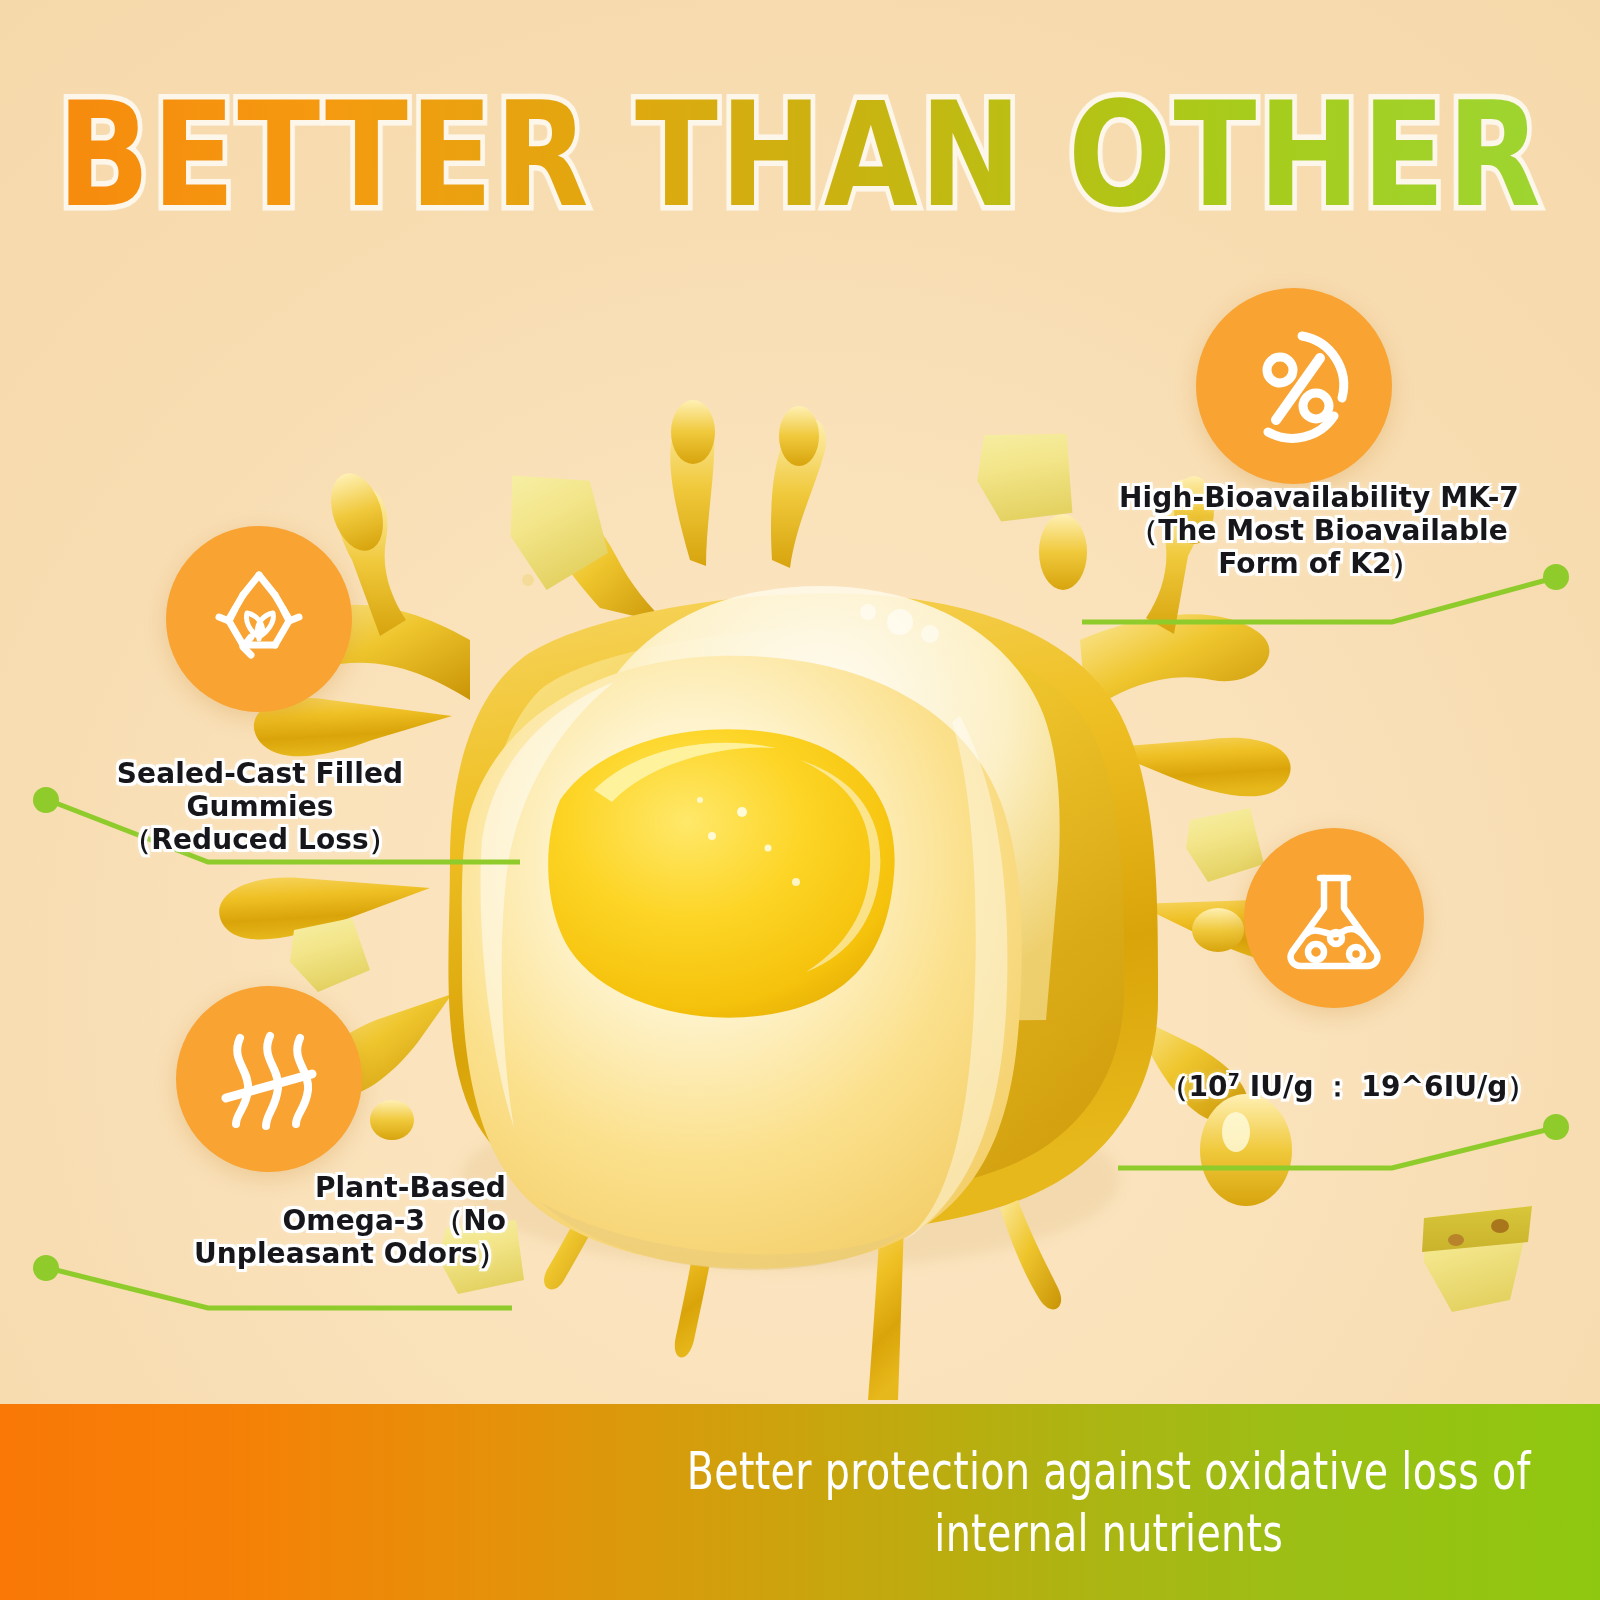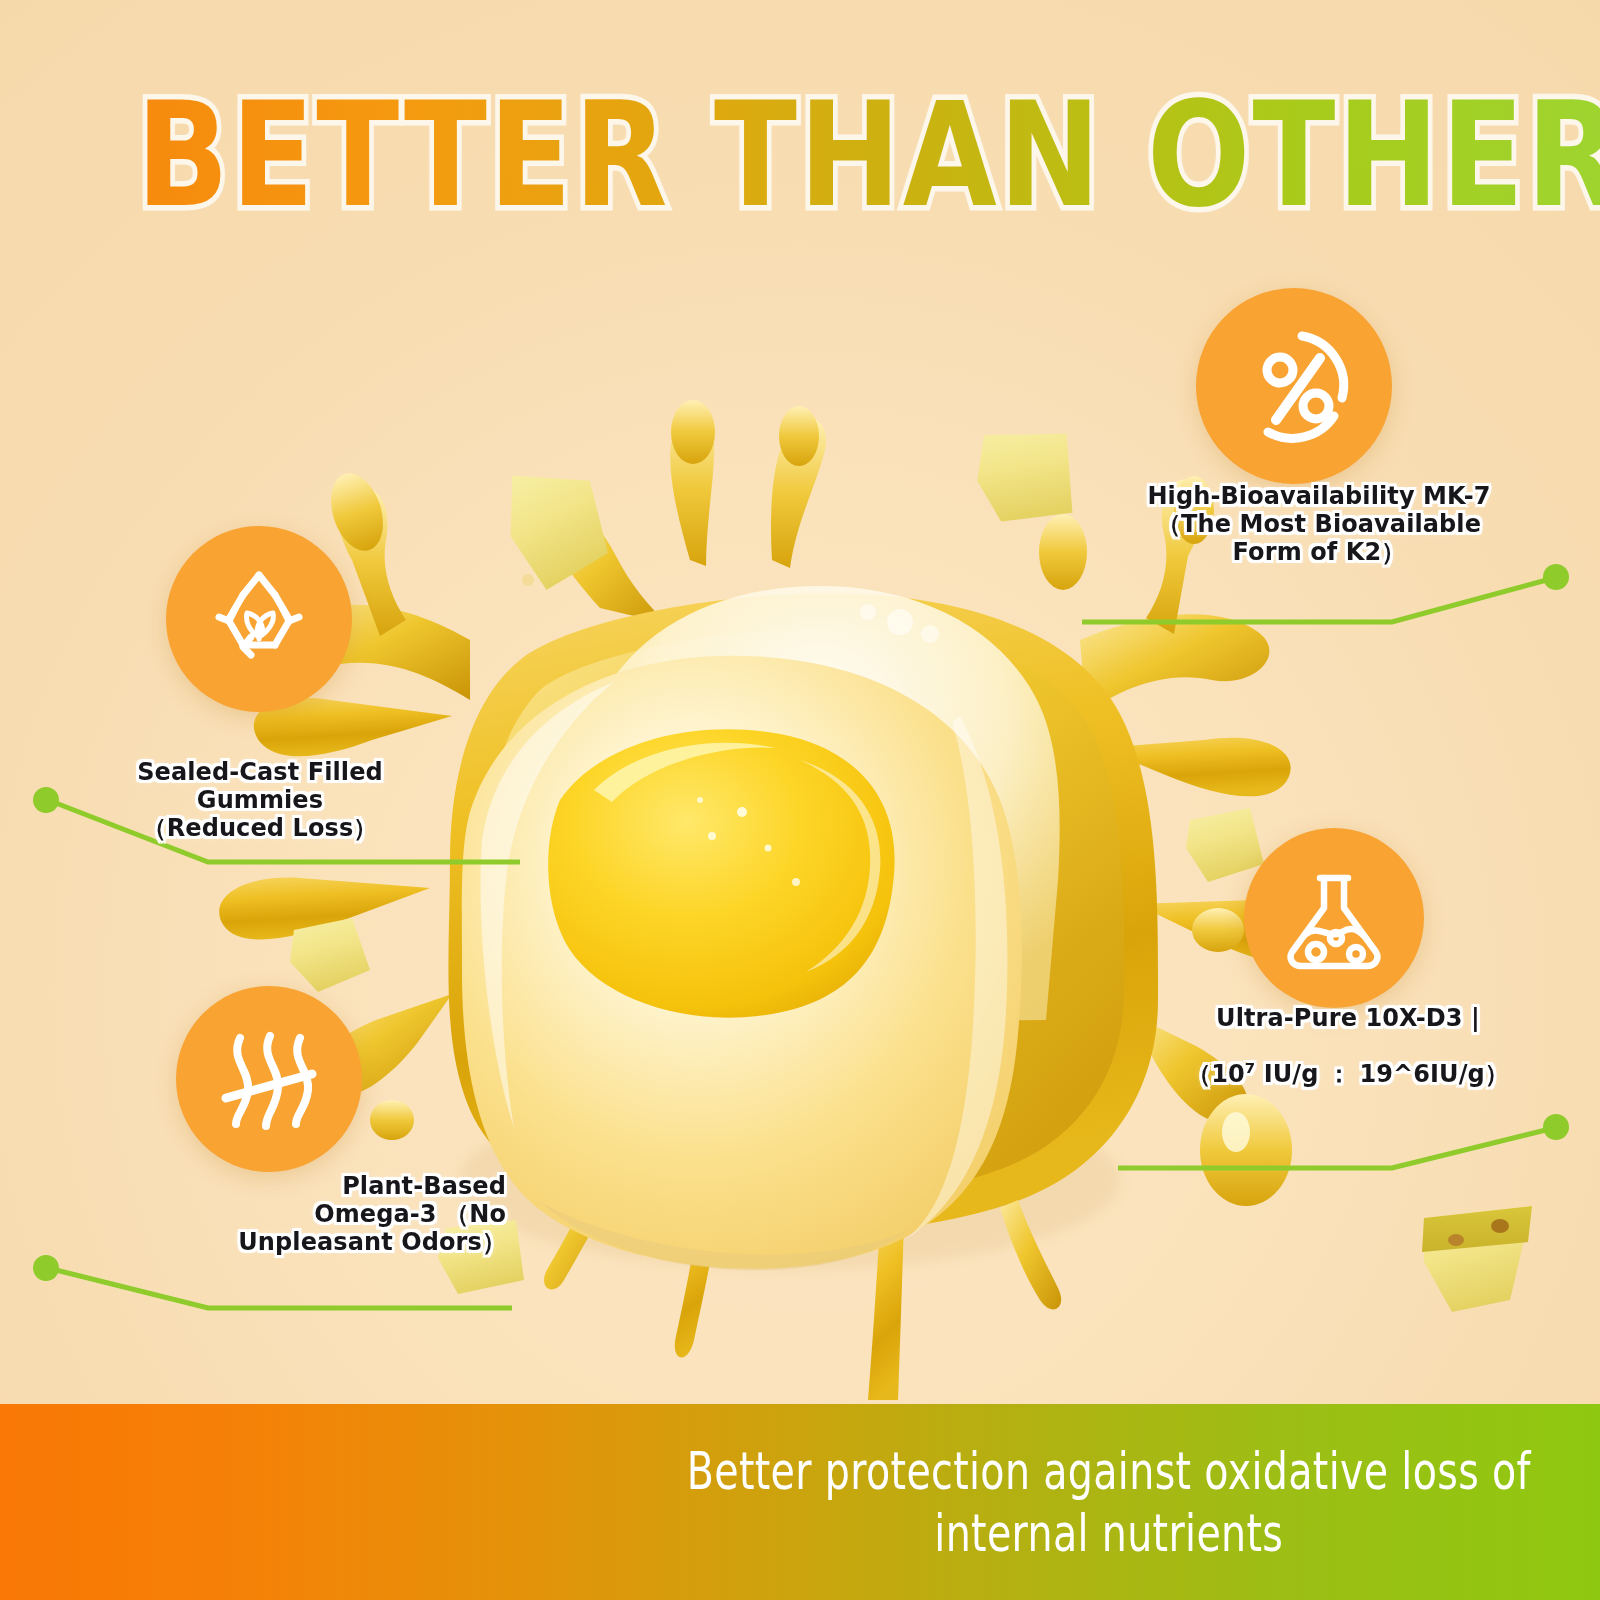--- a/index.html
+++ b/index.html
@@ -9,21 +9,21 @@
     background:#fbe3bd;
   }
   #poster{
     position:relative;width:1600px;height:1600px;overflow:hidden;
     background:
       radial-gradient(circle at 50% 62%, #fbe6c4 0%, #fae2bb 38%, #f8ddb2 62%, #f6d9ab 100%);
   }
 
   
   .title-wrap{
-    position:absolute;left:0;top:82px;width:1600px;text-align:right;
+    position:absolute;left:0;top:82px;width:1600px;text-align:center;
     z-index:40;
   }
   .title{
     display:inline-block;
     font-size:118px;line-height:1.02;
     font-weight:bold;
     font-family:"DejaVu Sans","Liberation Sans",sans-serif;
     letter-spacing:2px;
     transform:scaleY(1.22) scaleX(1.03);
     transform-origin:center top;
@@ -49,21 +49,21 @@
   .feature{position:absolute;z-index:45;}
   .badge{
     position:absolute;border-radius:50%;
     background:#F8A332;
     box-shadow:0 6px 22px rgba(190,120,20,.22);
     display:flex;align-items:center;justify-content:center;
   }
   .badge svg{display:block;}
   .ftext{
     position:absolute;
-    font-size:24px;line-height:1.17;font-weight:bold;
+    font-size:28px;line-height:1.17;font-weight:bold;
     color:#17171b;
     text-align:center;
     text-shadow:
       -2.6px -2.6px 0 #fff, 2.6px -2.6px 0 #fff,
       -2.6px  2.6px 0 #fff, 2.6px  2.6px 0 #fff,
       -3px 0 0 #fff, 3px 0 0 #fff, 0 -3px 0 #fff, 0 3px 0 #fff,
        0 0 7px rgba(255,255,255,.95);
     white-space:pre-line;
     letter-spacing:.1px;
   }
@@ -358,21 +358,21 @@
     <div class="badge" style="left:1244px;top:828px;width:180px;height:180px;">
       <svg width="116" height="116" viewBox="0 0 116 116" fill="none" stroke="#ffffff" stroke-width="6.5" stroke-linecap="round" stroke-linejoin="round">
         <path d="M44 18 L 72 18"></path>
         <path d="M48 18 L 48 48 L 16 92 C 12 99 17 106 25 106 L 91 106 C 99 106 104 99 100 92 L 68 48 L 68 18"></path>
         <path d="M30 74 C 42 64 54 80 66 72 C 76 66 82 70 88 76"></path>
         <circle cx="40" cy="92" r="8"></circle>
         <circle cx="60" cy="78" r="6"></circle>
         <circle cx="80" cy="94" r="7"></circle>
       </svg>
     </div>
-    <div class="ftext" style="left:1108px;top:1004px;width:480px;"><span>Ultra-Pure 10X-D3 |</span><br><br><span>（10</span><sup>7</sup><span> IU/g ： 19^6IU/g）</span></div>
+    <div class="ftext" style="left:1108px;top:1004px;width:480px;"><br><br><span>（10</span><sup>7</sup><span> IU/g ： 19^6IU/g）</span></div>
   </div>
 
   <div class="banner">
     <div class="banner-text">Better protection against oxidative loss of
 internal nutrients</div>
   </div>
 
 </div>
 
 </body></html>

